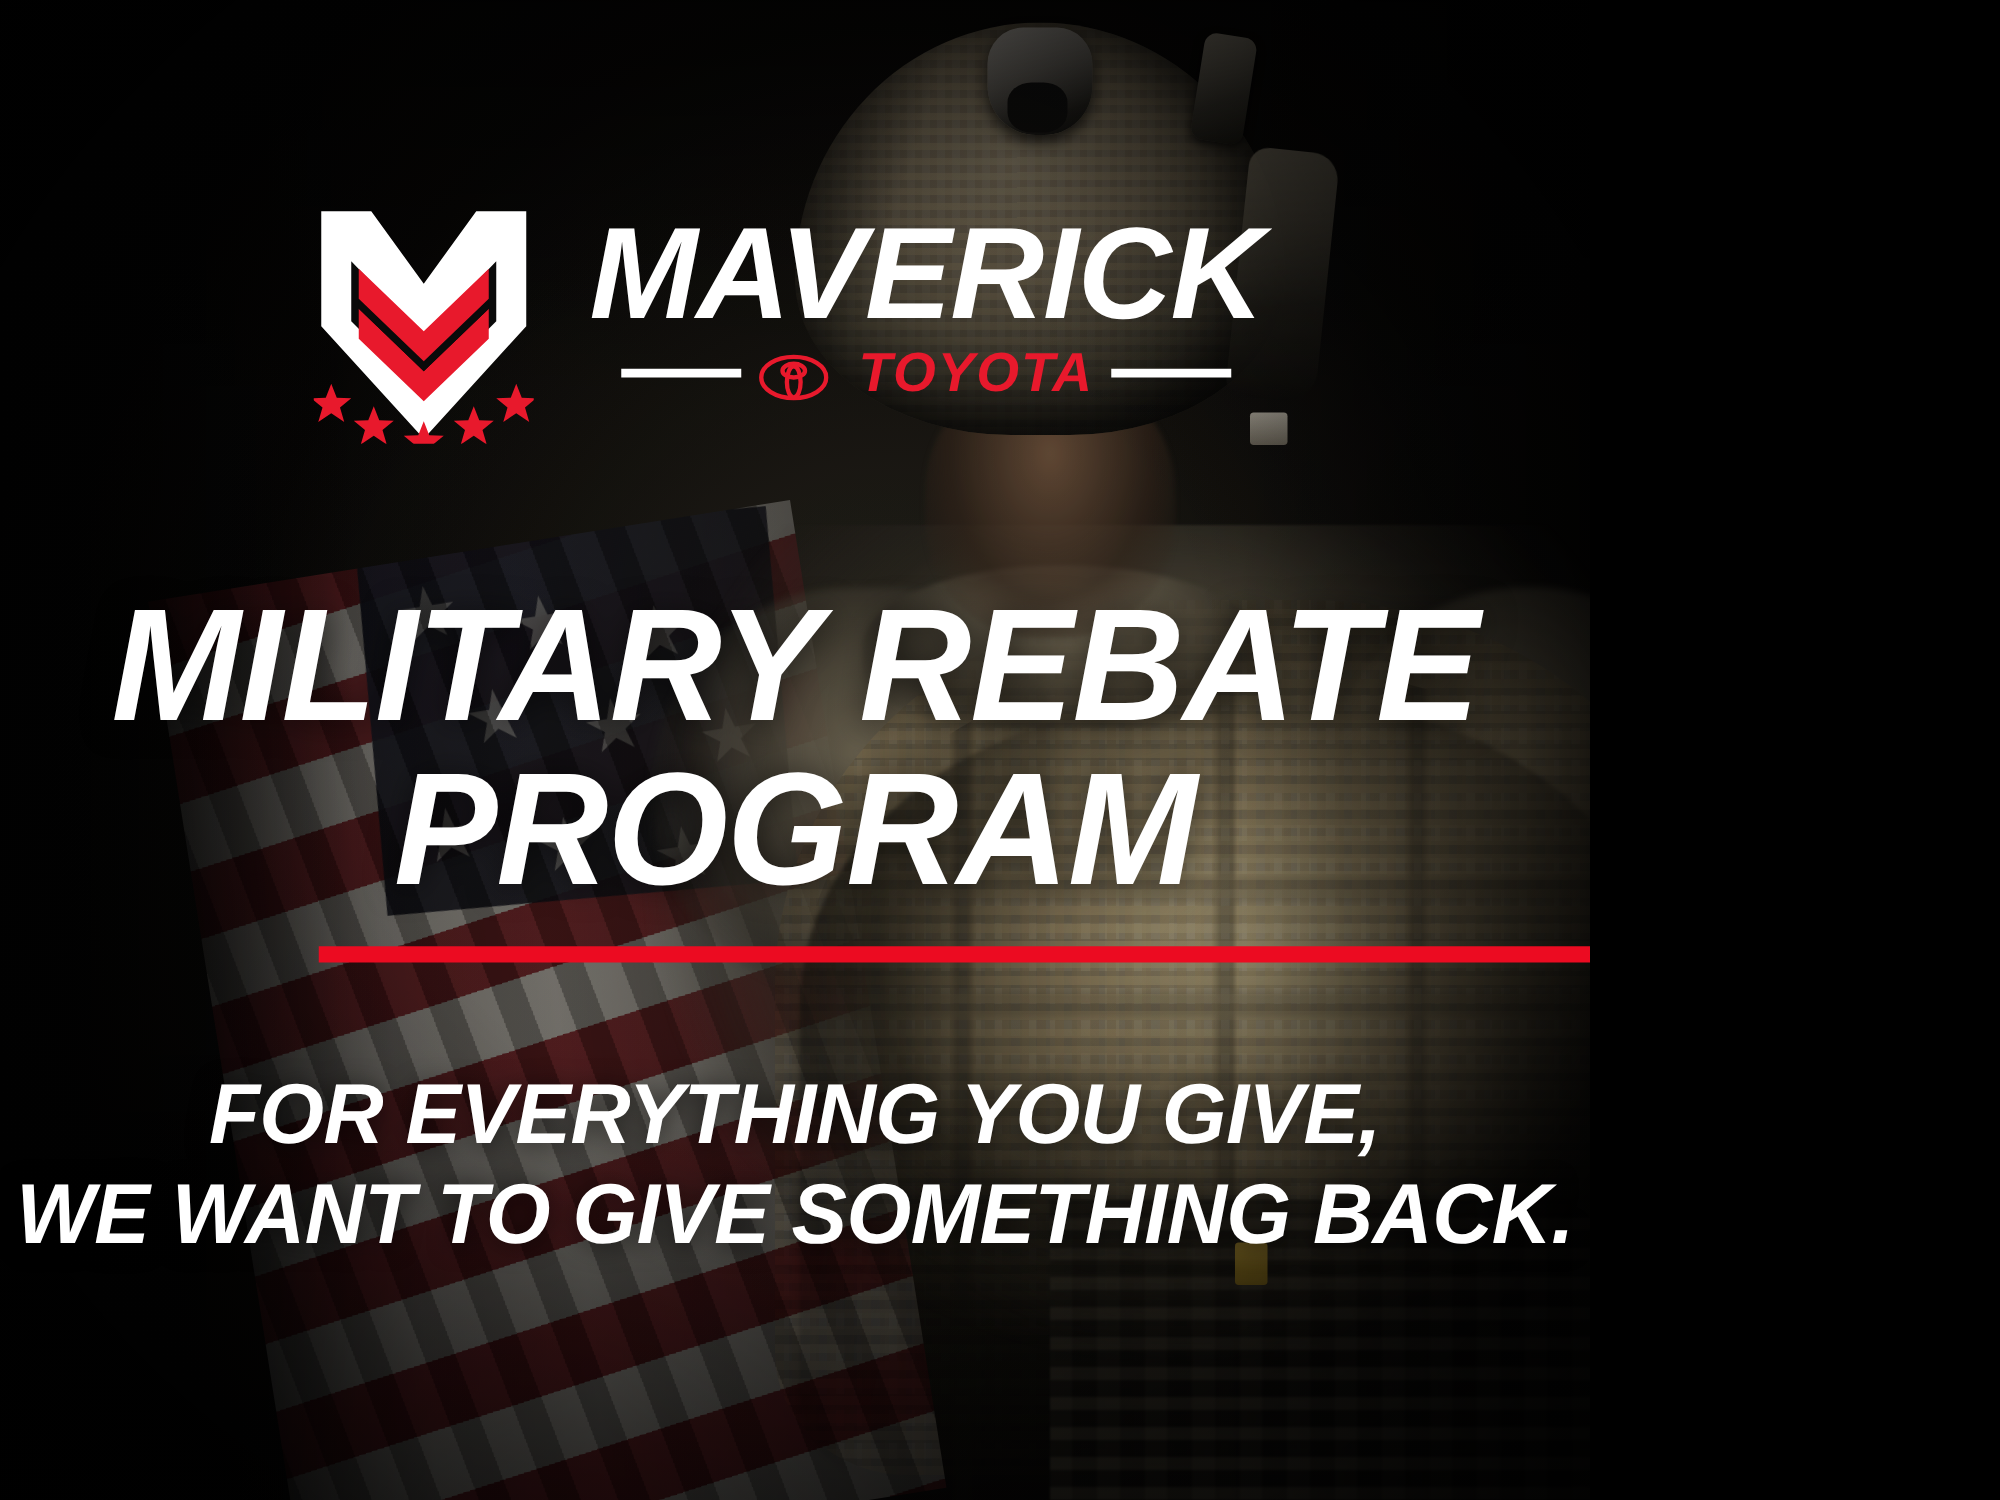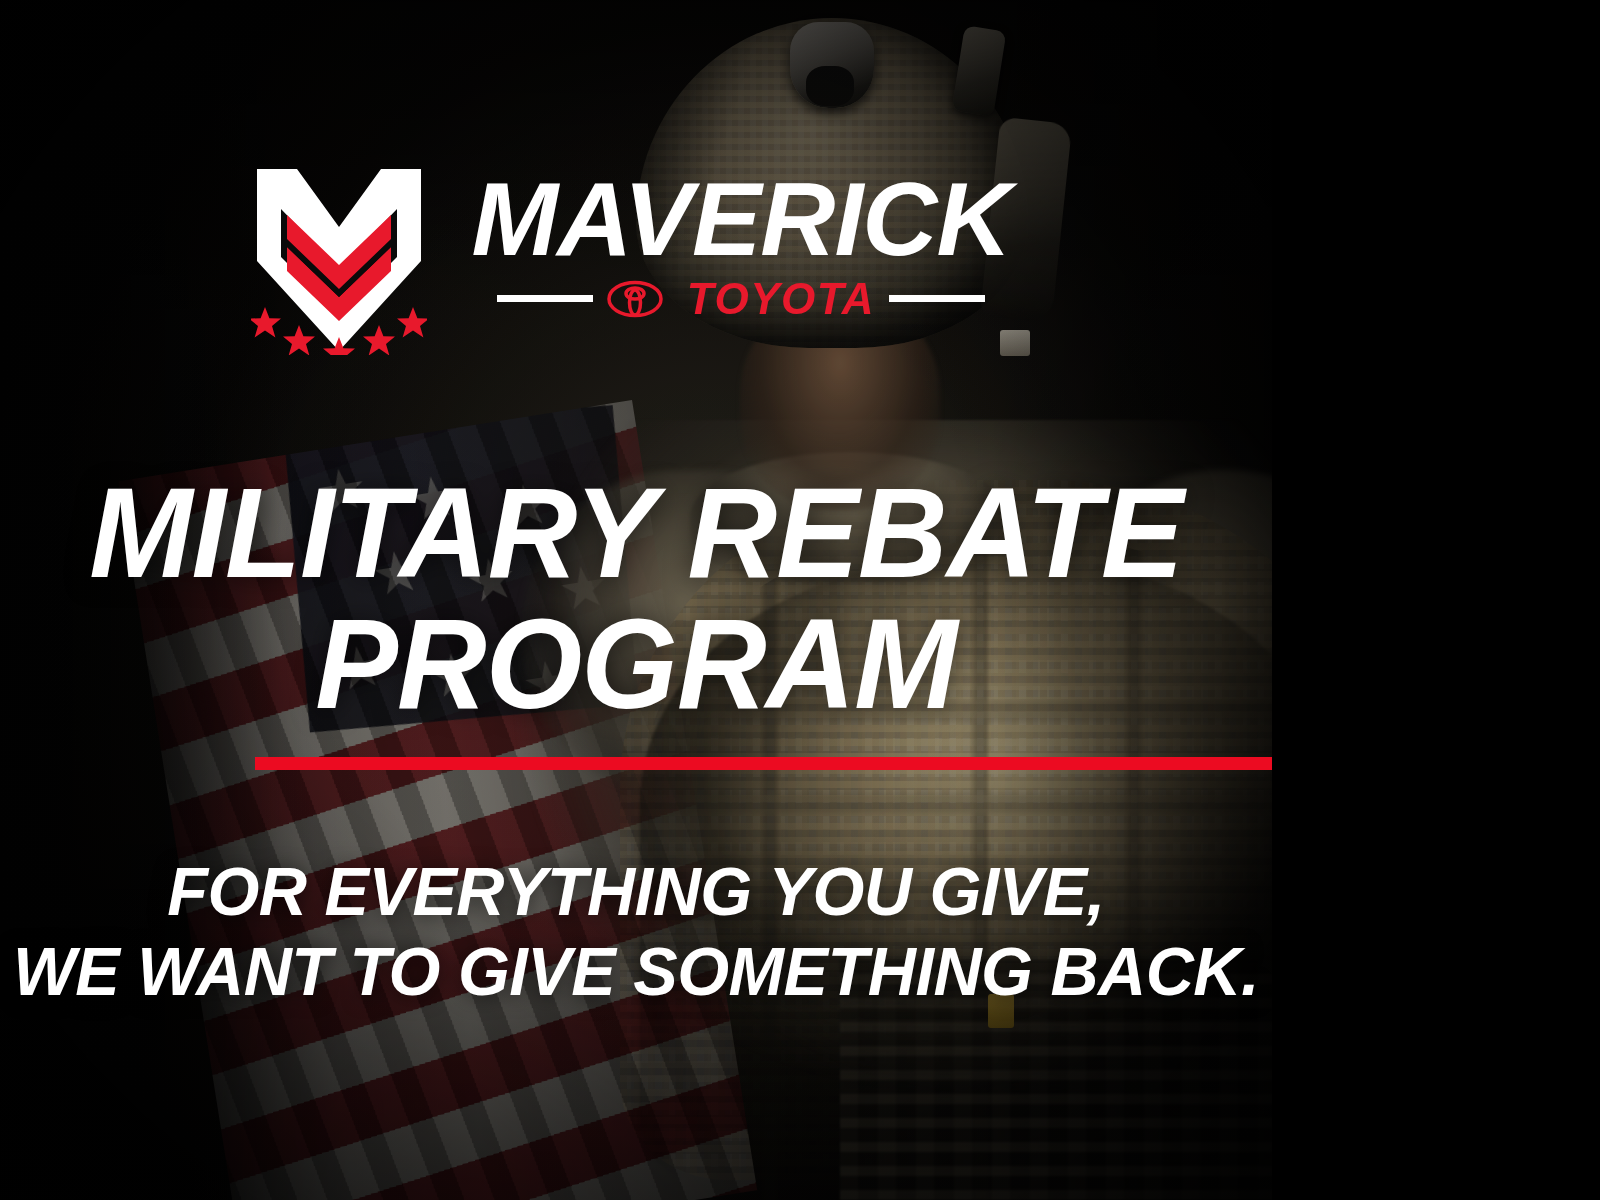--- a/index.html
+++ b/index.html
@@ -236,21 +236,21 @@
   }
 
   .brand-row {
     margin-top:8px;
     display:flex; align-items:center; justify-content:center; gap:14px;
   }
   .rule { height:7px; background:#ffffff; flex:0 0 auto; }
   .rule-l { width:96px; }
   .rule-r { width:96px; }
 
-  .brand-mid { display:flex; align-items:center; gap:24px; }
+  .brand-mid { display:flex; align-items:flex-end; gap:24px; }
   .toyota-mark { width:56px; height:38px; display:block; }
   .toyota-text {
     font-family:"Liberation Sans", sans-serif;
     font-weight:700;
     font-size:44px;
     letter-spacing:1.5px;
     color:#e8192c;
     line-height:1;
   }
 

